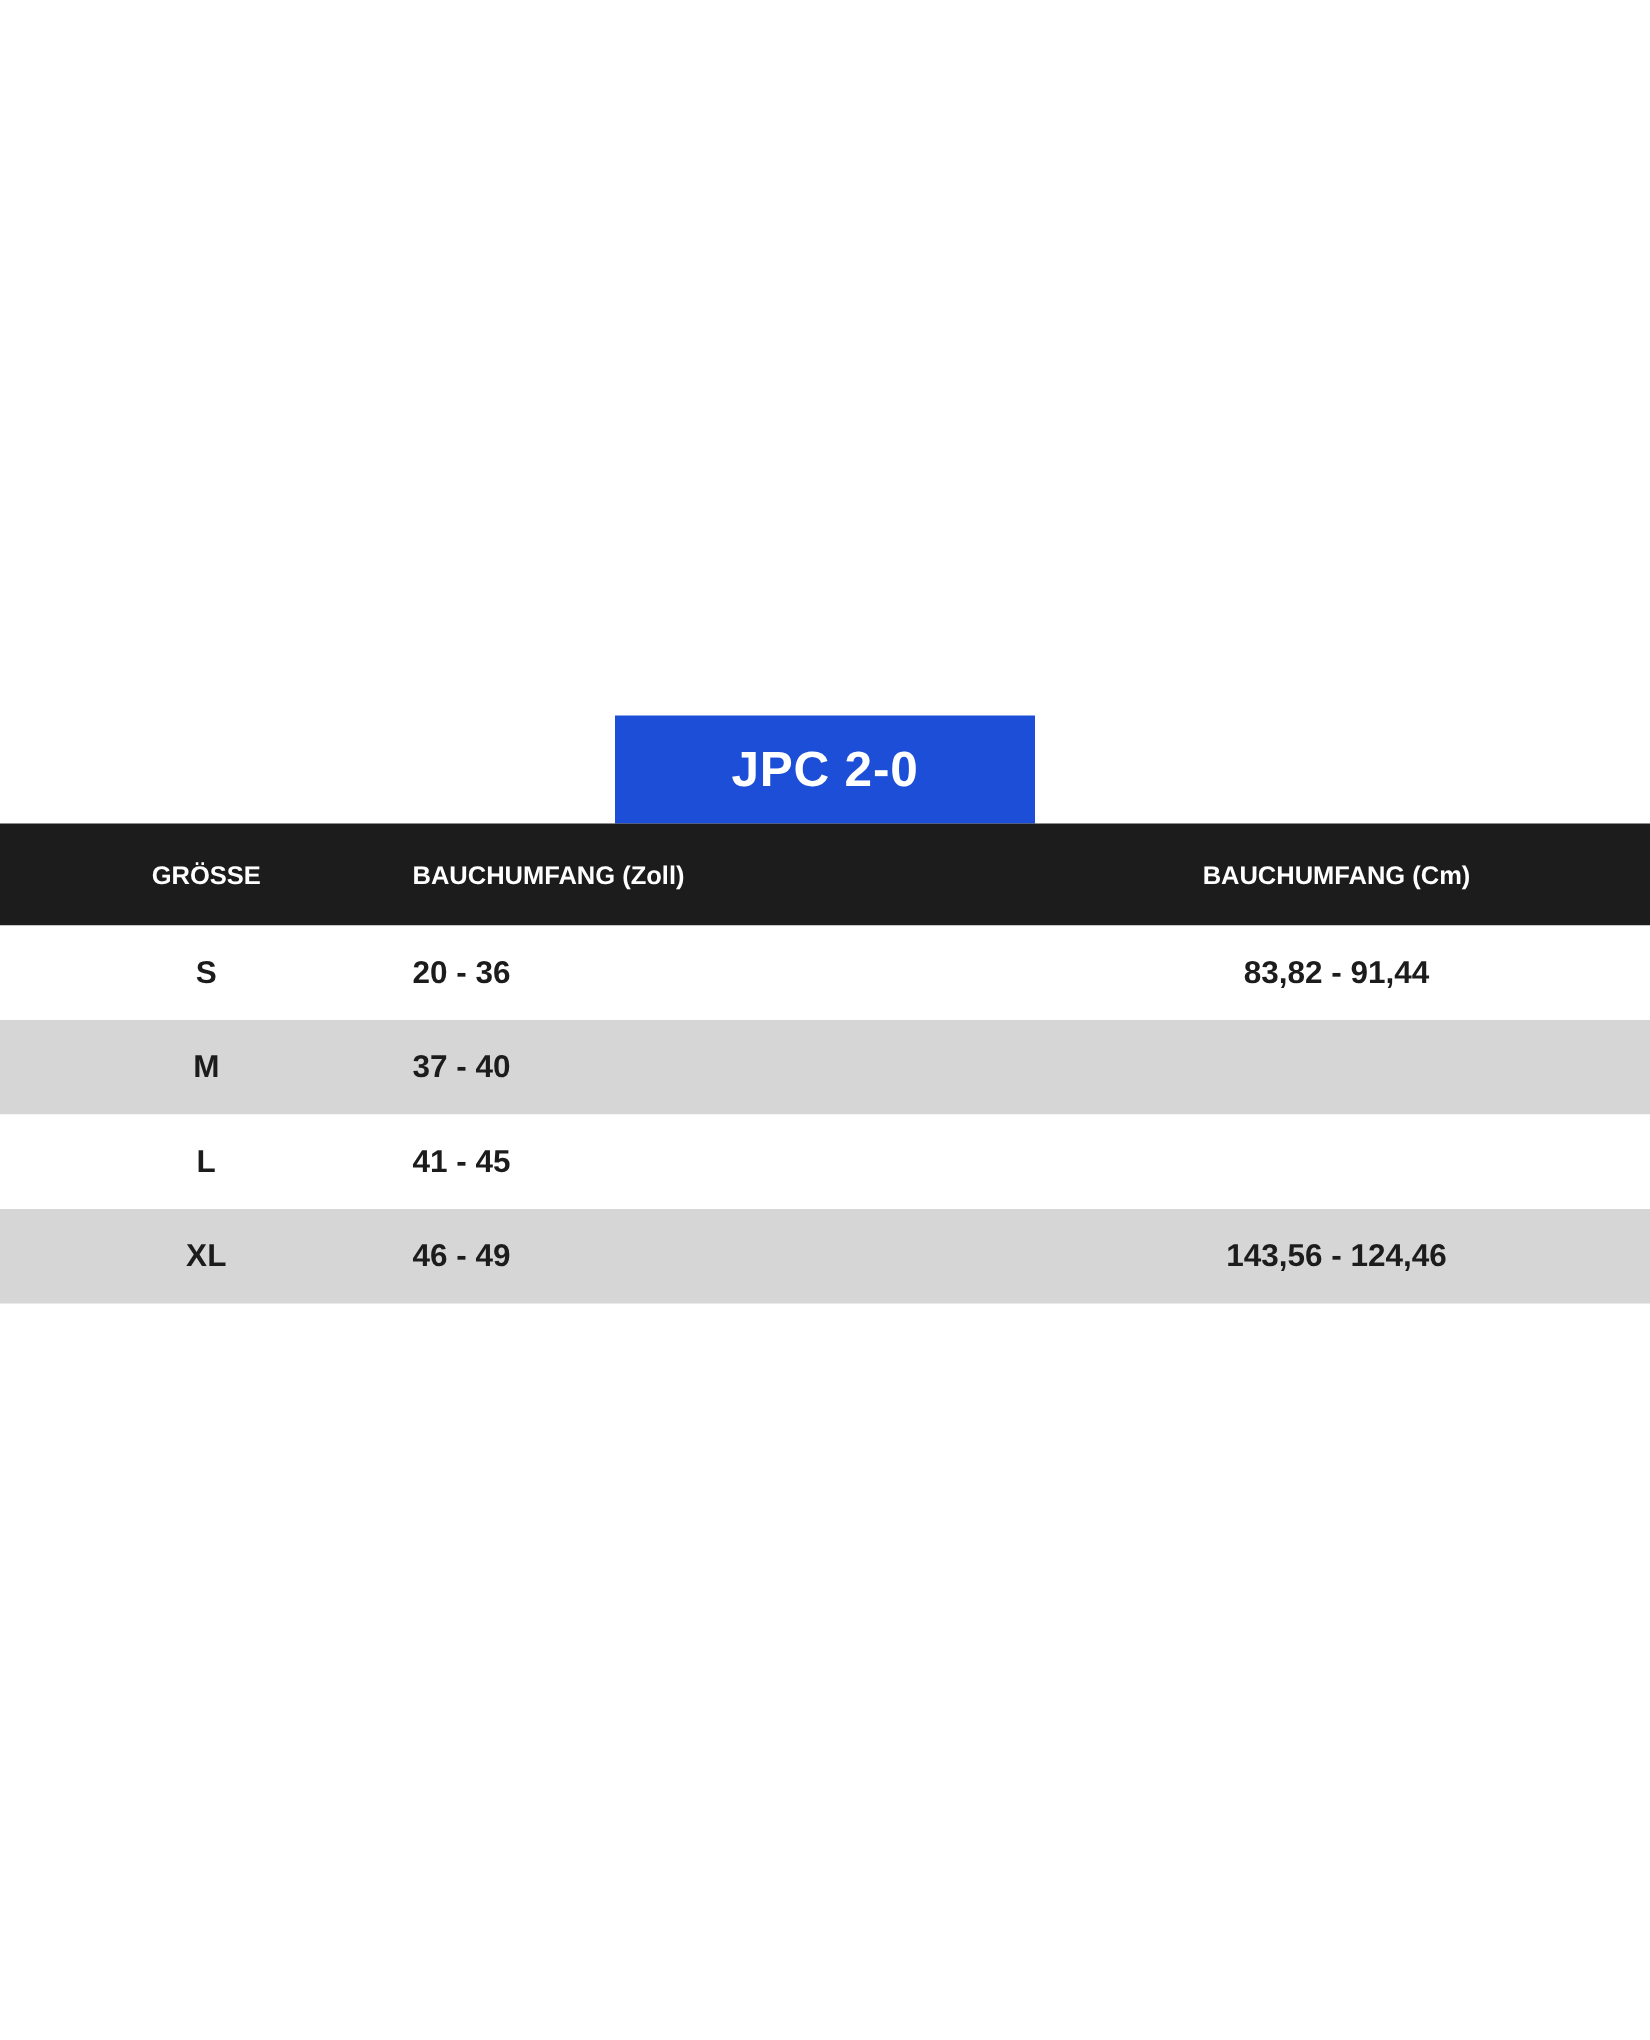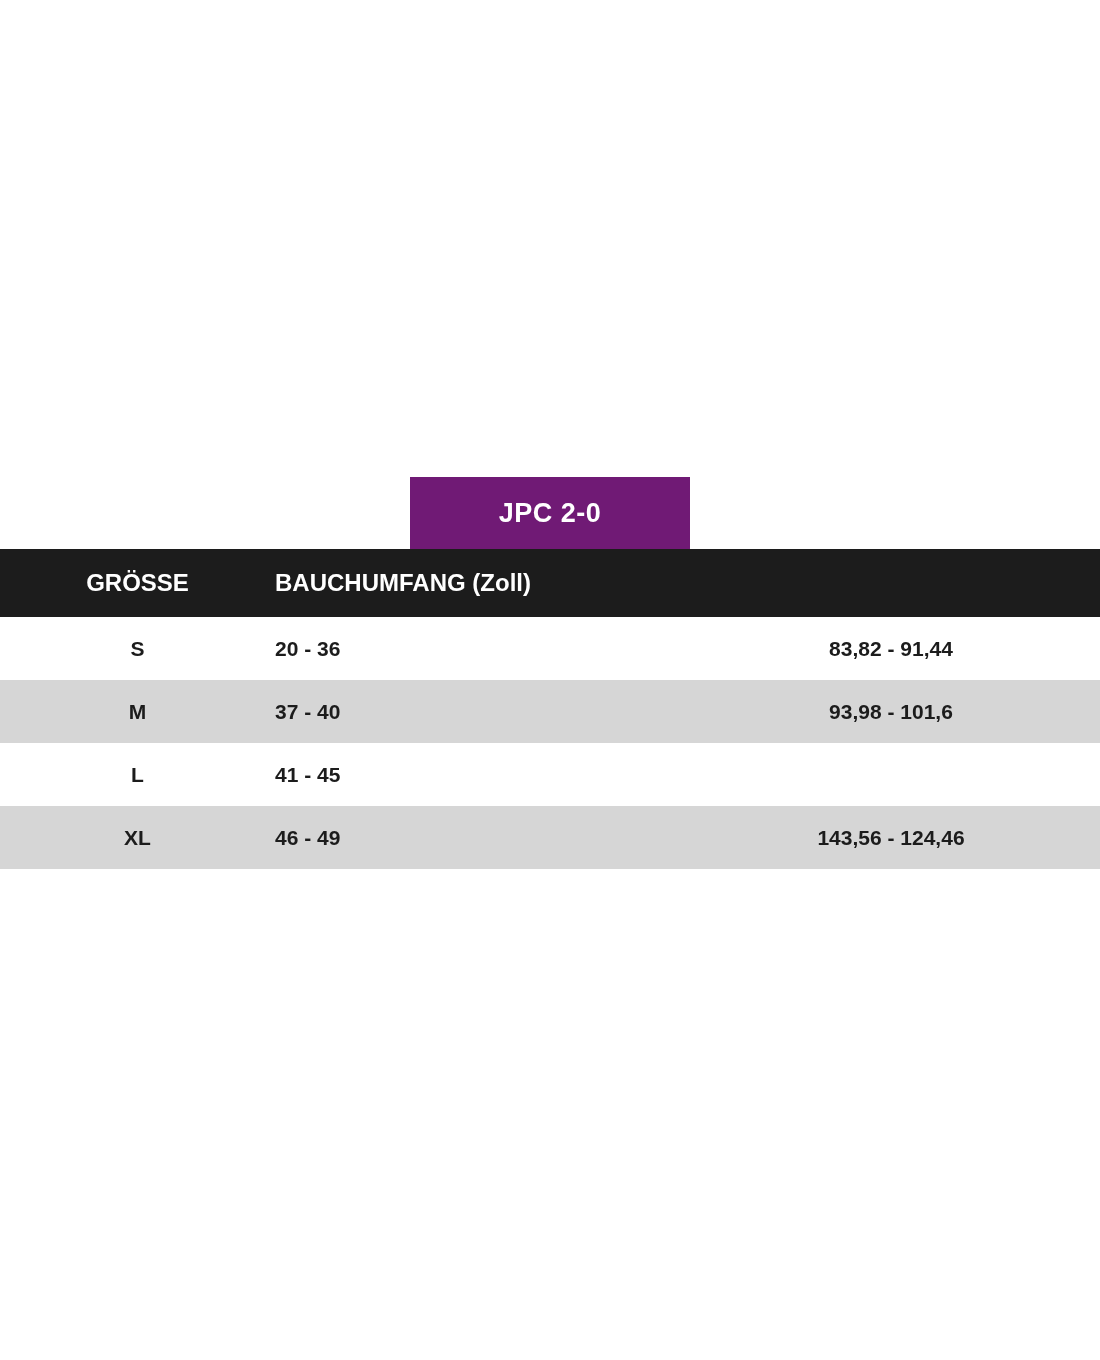--- a/index.html
+++ b/index.html
@@ -22,38 +22,38 @@
   .table-wrap {
     position: absolute;
     left: 0;
     top: 477px;
     width: 1100px;
   }
   
   .title-badge {
     width: 280px;
     margin: 0 auto;
-    background: #701a75;
+    background: #1d4ed8;
     color: #ffffff;
     height: 72px;
     display: flex;
     align-items: center;
     justify-content: center;
-    font-size: 27px;
+    font-size: 33px;
     font-weight: bold;
     letter-spacing: 0.5px;
   }
   
   .header-row {
     display: flex;
     background: #1c1c1c;
     color: #ffffff;
     height: 68px;
     align-items: center;
-    font-size: 24px;
+    font-size: 17px;
     font-weight: bold;
   }
   .col-size {
     width: 25%;
     text-align: center;
   }
   .col-inch {
     width: 37%;
     text-align: left;
   }
@@ -85,32 +85,32 @@
 
 <div class="page">
 
   <div class="table-wrap">
 
     <div class="title-badge">JPC 2-0</div>
 
     <div class="header-row">
       <div class="cell col-size">GRÖSSE</div>
       <div class="cell col-inch">BAUCHUMFANG (Zoll)</div>
+      <div class="cell col-cm">BAUCHUMFANG (Cm)</div>
     </div>
 
     <div class="body-row light">
       <div class="cell col-size">S</div>
       <div class="cell col-inch">20 - 36</div>
       <div class="cell col-cm">83,82 - 91,44</div>
     </div>
 
     <div class="body-row shaded">
       <div class="cell col-size">M</div>
       <div class="cell col-inch">37 - 40</div>
-      <div class="cell col-cm">93,98 - 101,6</div>
     </div>
 
     <div class="body-row light">
       <div class="cell col-size">L</div>
       <div class="cell col-inch">41 - 45</div>
     </div>
 
     <div class="body-row shaded">
       <div class="cell col-size">XL</div>
       <div class="cell col-inch">46 - 49</div>

